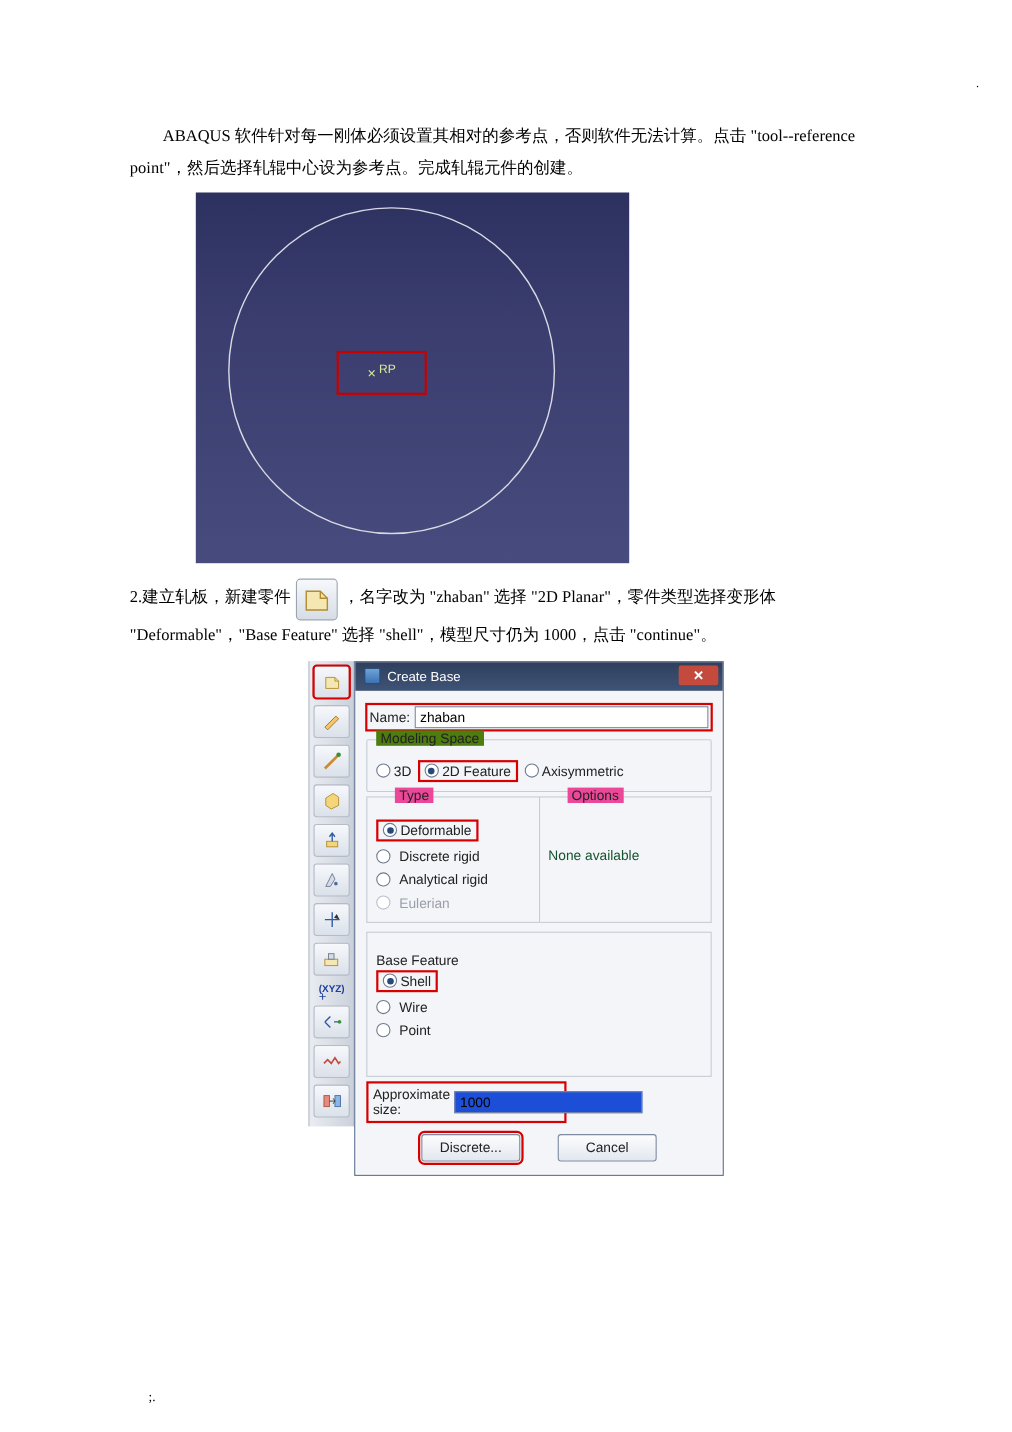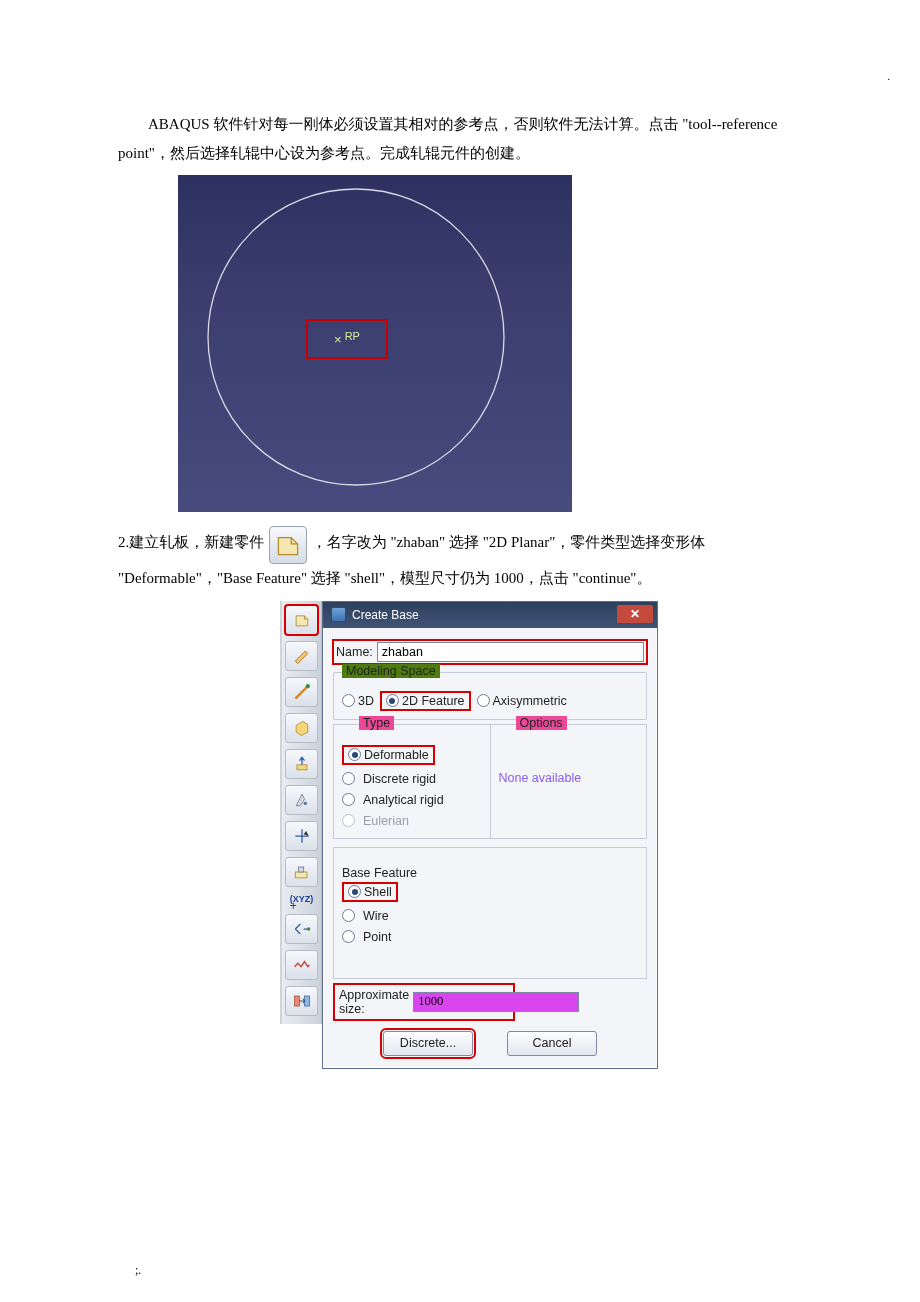--- a/index.html
+++ b/index.html
@@ -179,33 +179,33 @@
   .red-box { border:2px solid #d60000; padding:1px 4px; display:inline-flex; align-items:center; gap:3px; }
   .two-col { display:flex; gap:0; }
   .two-col .col { flex:1; border:1px solid #c6ccd6; padding: 18px 8px 10px 8px; position:relative; }
   .two-col .col + .col { border-left:none; }
   .two-col .legend2 {
     position:absolute; top:-9px; left:25px; background:#ec4899; padding:0 4px; font-size:12.5px;
   }
   .opt-list { display:flex; flex-direction:column; gap:7px; margin-top:2px; }
   .opt-list .rwrap { display:flex; align-items:center; gap:8px; }
   .disabled { color:#9aa0aa; }
-  .options-val { font-size:12.5px; color:#8b5cf6; padding-top:28px; }
+  .options-val { font-size:12.5px; color:#14532d; padding-top:28px; }
   .base-feature {
     border:1px solid #c6ccd6; padding:18px 8px 34px 8px; position:relative; margin-top:8px;
   }
   .approx-row {
     display:flex; align-items:center; gap:4px;
     border:2px solid #d60000;
     padding: 3px 4px;
     margin-top: 4px;
     width: 182px;
   }
   .approx-row input {
-    flex:1; height:20px; font-size:12.5px; border:1px solid #7a8aa2; padding:0 4px; background:#d946ef;font-family:Liberation Serif, serif;
+    flex:1; height:20px; font-size:12.5px; border:1px solid #7a8aa2; padding:0 4px; background:#1d4ed8;
   }
   .btn-row {
     display:flex; gap:34px; justify-content:center; margin: 10px 0 2px 0;
   }
   .btn {
     min-width:90px; height:25px;
     border:1px solid #7e8ba0;
     background:linear-gradient(180deg,#fdfdfe,#e2e7ef);
     font-size:12.5px;
     display:flex; align-items:center; justify-content:center;

